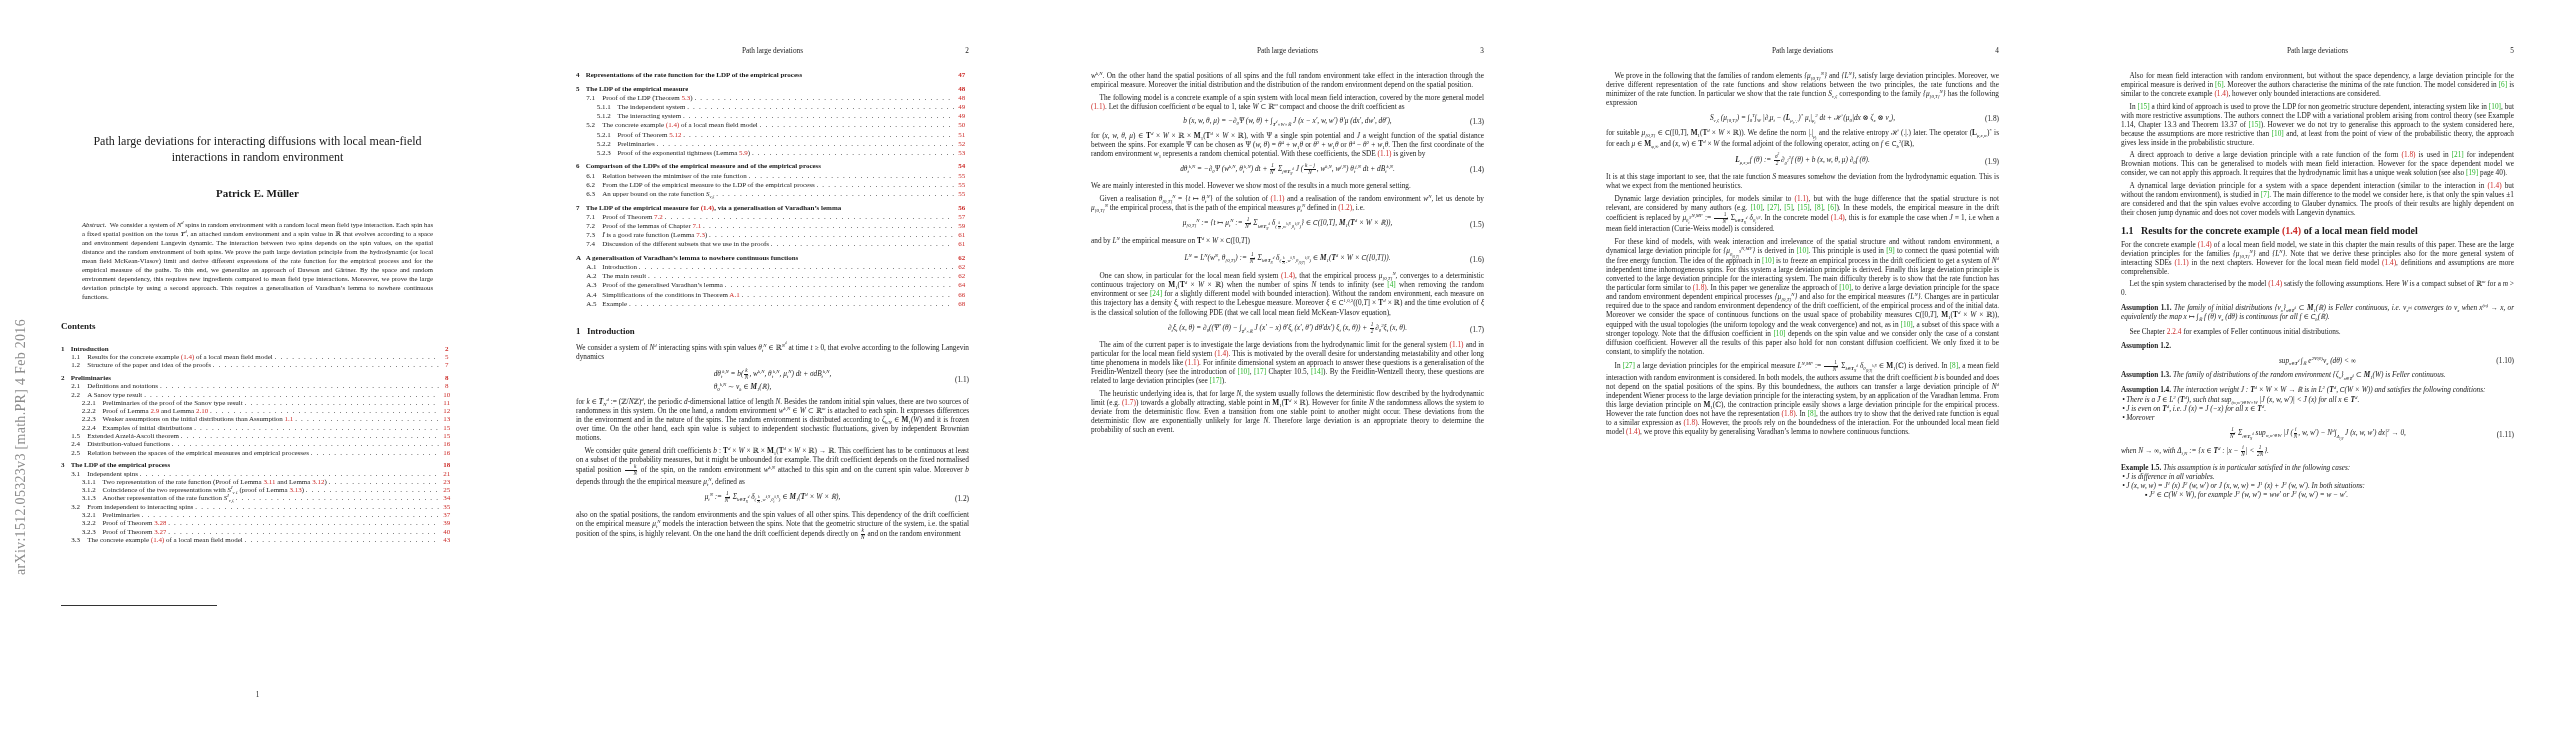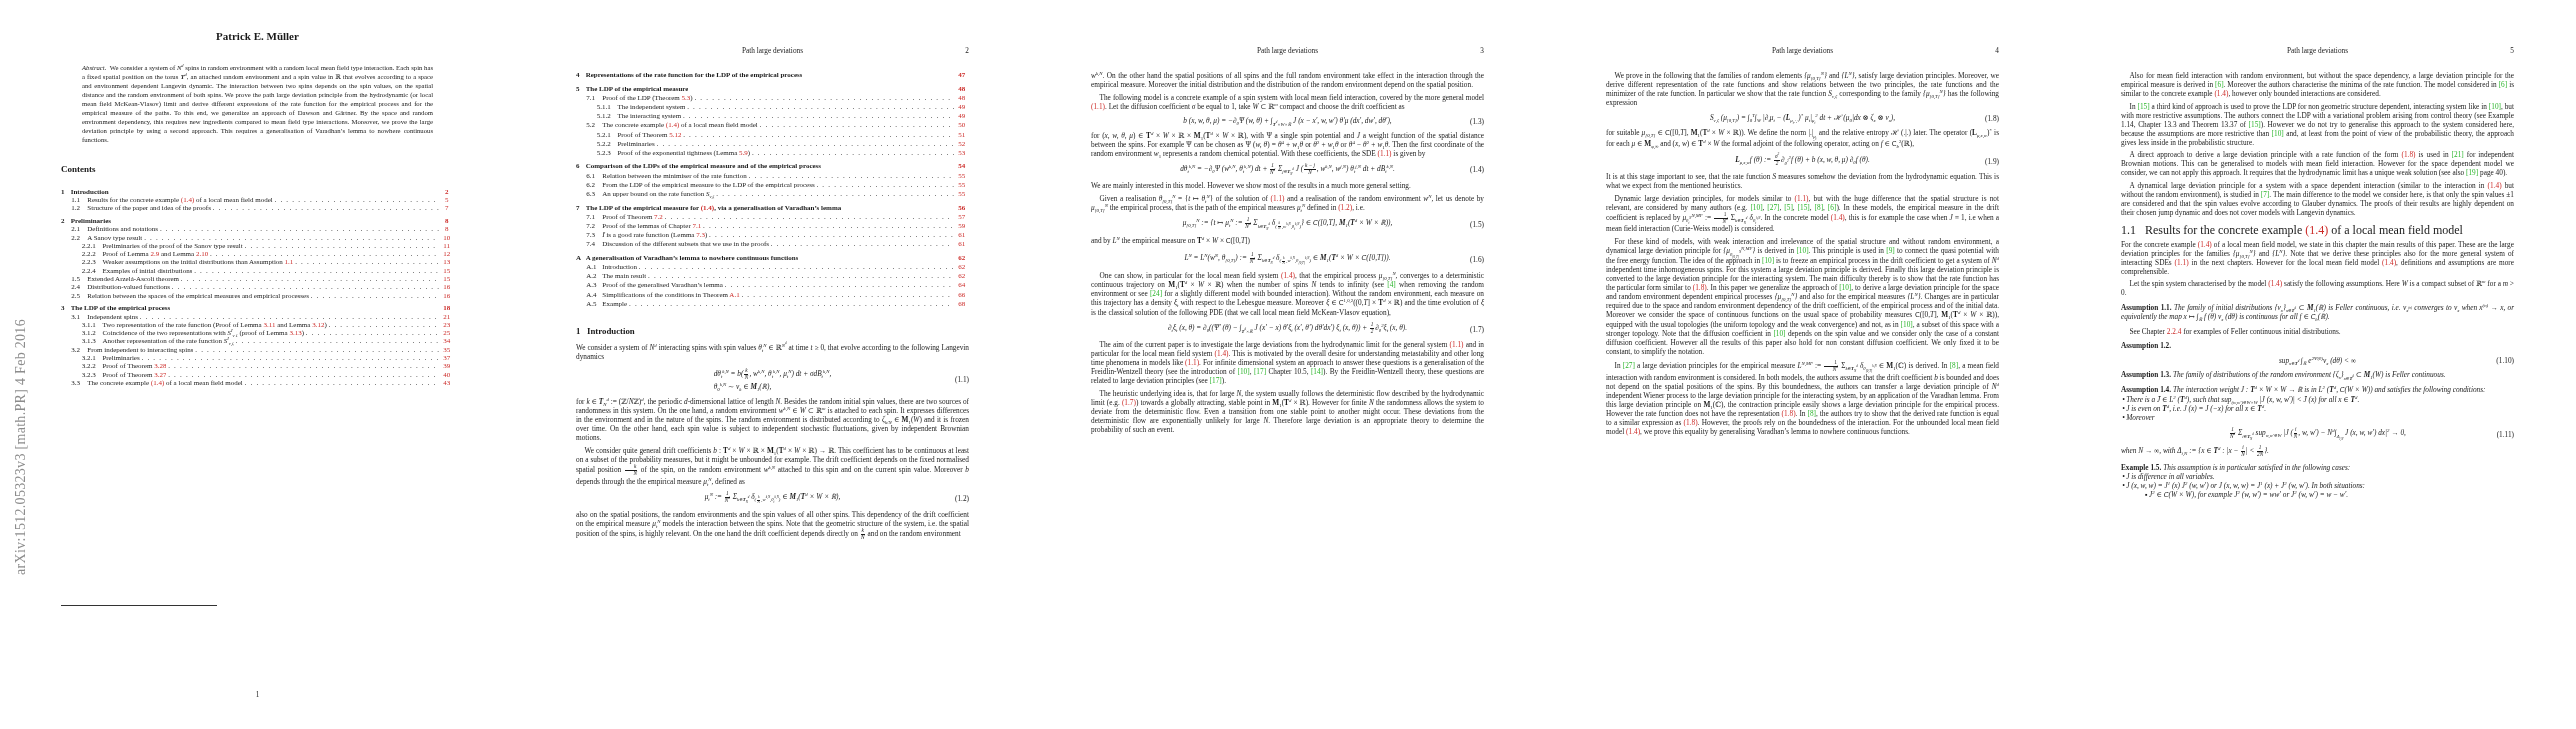--- a/index.html
+++ b/index.html
@@ -40,21 +40,21 @@
 
   
   .pbody{margin-top:16px;font-size:7.3px;line-height:9px;}
   .blk{position:relative;}
   .blk .bc{text-align:justify;}
   .blk.para .bc{text-indent:8.5px;}
   .blk.noind .bc{text-indent:0;}
   .blk.h1{margin:18px 0 7.3px;}
   .blk.h1 .bc{font-weight:bold;font-size:8.8px;text-align:left;}
   .blk.h2{margin:9.7px 0 4.3px;}
-  .blk.h2 .bc{font-weight:normal;font-size:12px;text-align:left;}
+  .blk.h2 .bc{font-weight:bold;font-size:10px;text-align:left;}
   .blk.asm{margin-top:5.5px;}
   .blk.line{margin-top:4.9px;}
   .blk.line .bc{text-indent:8.5px;}
   .blk.bullet .bc{text-indent:0;padding-left:1.2px;font-style:italic;}
   .blk.bullet2 .bc{text-indent:0;padding-left:24px;font-style:italic;}
   .blk.para,.blk.noind{margin-top:3.6px;}
   .blk.eq,.blk.eq2{margin:5.5px 0;}
   .blk.eq .bc,.blk.eq2 .bc{text-align:center;font-style:italic;text-indent:0;padding:0 24px;}
   .blk.eq .eqno,.blk.eq2 .eqno{position:absolute;right:0;top:50%;transform:translateY(-50%);font-style:normal;font-size:7.3px;}
   .eqno:empty{display:none;}
@@ -78,20 +78,21 @@
   .fnotes{position:absolute;top:609px;left:61px;right:61px;font-size:6px;line-height:7.5px;text-align:justify;}
   .fnotes p{margin:0;text-indent:7.3px;}
   .pg1num{position:absolute;bottom:30px;left:0;right:0;text-align:center;font-size:7.3px;}
 </style>
 </head>
 <body>
 
 <div class="stamp">arXiv:1512.05323v3  [math.PR]  4 Feb 2016</div>
 
 <div class="page" id="pg1">
+  <div class="title">Path large deviations for interacting diffusions with local mean-field interactions in random environment</div>
   <div class="author">Patrick E. Müller</div>
   <div class="abstract"><i>Abstract.</i>&nbsp; We consider a system of <i>N<sup>d</sup></i> spins in random environment with a random local mean field type interaction. Each spin has a fixed spatial position on the torus <i><span class="bb">T</span><sup>d</sup></i>, an attached random environment and a spin value in ℝ that evolves according to a space and environment dependent Langevin dynamic. The interaction between two spins depends on the spin values, on the spatial distance and the random environment of both spins. We prove the path large deviation principle from the hydrodynamic (or local mean field McKean-Vlasov) limit and derive different expressions of the rate function for the empirical process and for the empirical measure of the paths. To this end, we generalize an approach of Dawson and Gärtner. By the space and random environment dependency, this requires new ingredients compared to mean field type interactions. Moreover, we prove the large deviation principle by using a second approach. This requires a generalisation of Varadhan’s lemma to nowhere continuous functions.</div>
   <div class="contents-h">Contents</div>
   <div class="toc">
       <div class="toc-row lv1">
       <span class="toc-num">1</span>
       <span class="toc-label">Introduction</span>
       <span class="toc-dots"></span>
       <span class="toc-page">2</span>
     </div>

